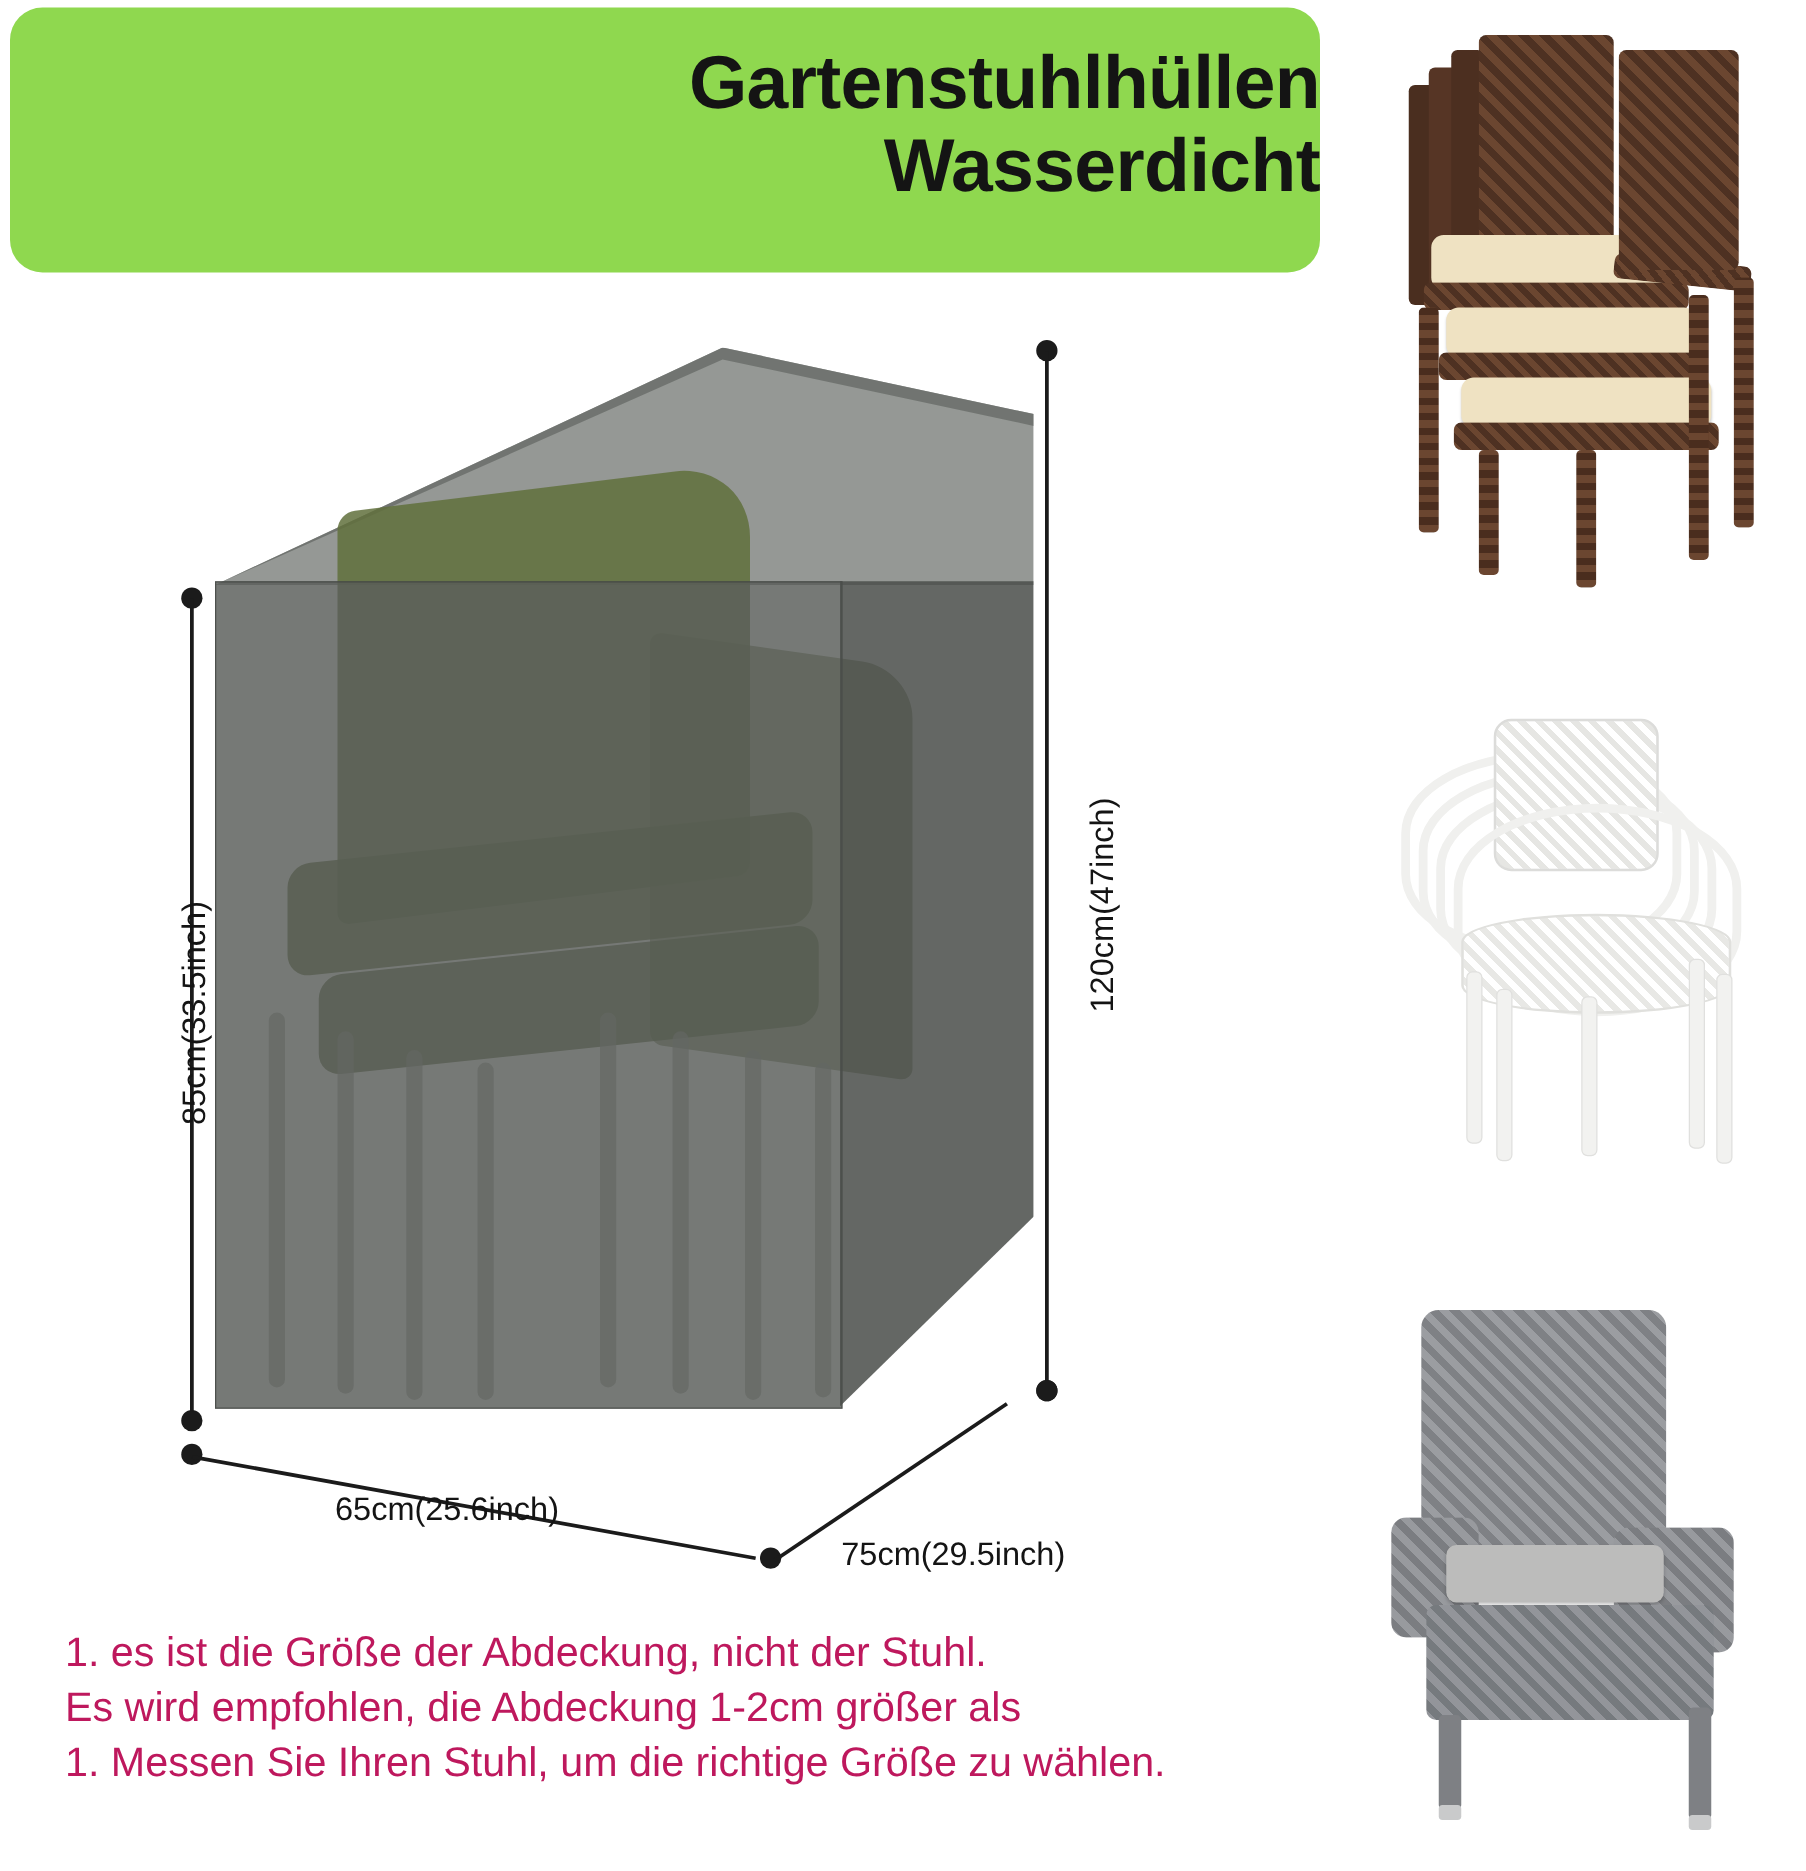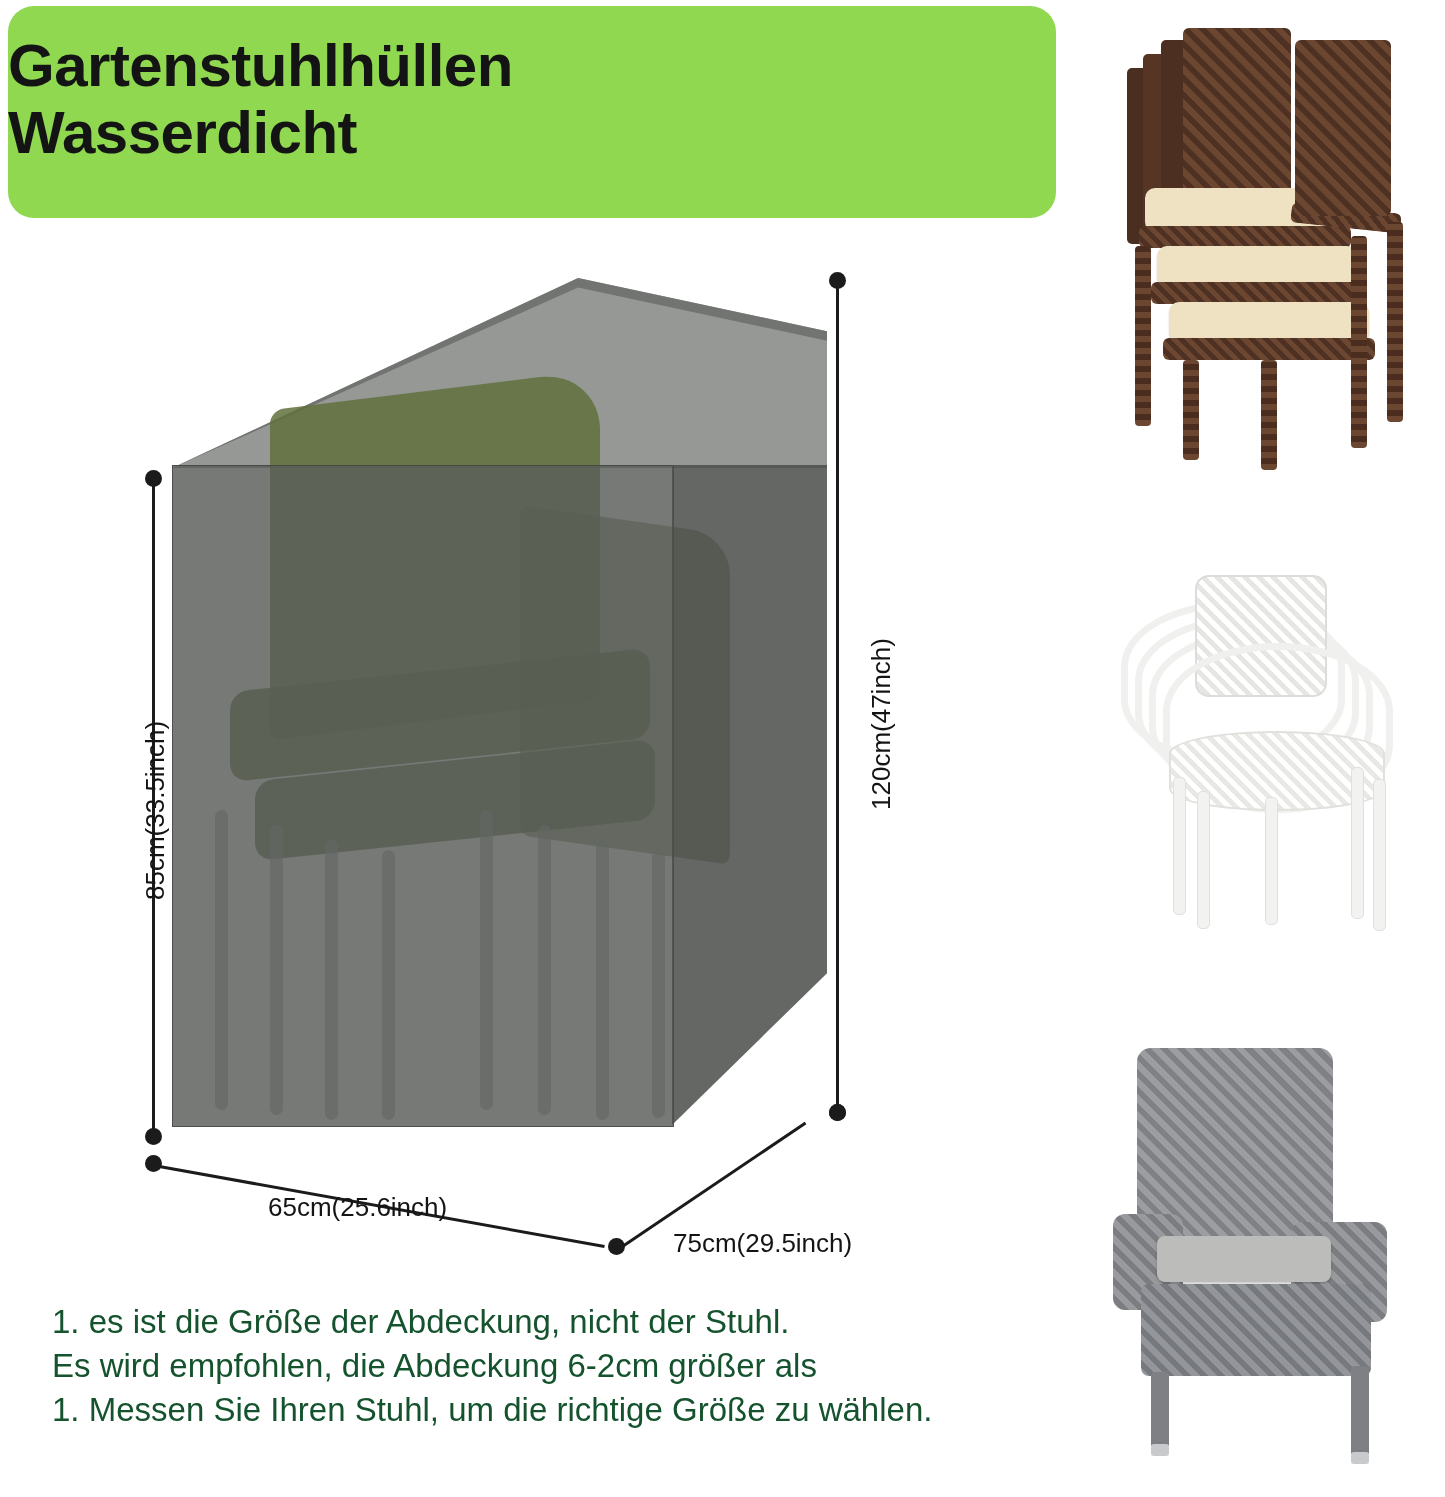--- a/index.html
+++ b/index.html
@@ -23,21 +23,21 @@
     width: 1048px;
     height: 212px;
     background: #8fd84f;
     border-radius: 26px;
   }
   .title-text {
     position: absolute;
     left: 0;
     top: 26px;
     width: 1048px;
-    text-align: left;
+    text-align: right;
     font-size: 60px;
     font-weight: bold;
     line-height: 1.12;
     color: #141414;
     letter-spacing: -0.5px;
   }
 
   
   .product-area {
     position: absolute;
@@ -213,21 +213,21 @@
   .p3-foot { position:absolute; width:18px; height:12px; background:#c9cacb; border-radius:3px; }
 
   
   .notes {
     position: absolute;
     left: 52px;
     top: 1300px;
     width: 1110px;
     font-size: 33px;
     line-height: 1.34;
-    color: #14532d;
+    color: #be185d;
   }
   .notes p { margin: 0; }
 </style>
 </head>
 <body>
 
 <div class="title-badge">
   <div class="title-text">
     <div>Gartenstuhlhüllen</div>
     <div>Wasserdicht</div>
@@ -322,15 +322,15 @@
   <div class="p3-cush" style="left:92px; top:236px; width:174px; height:46px;"></div>
   <div class="p3-base" style="left:76px; top:284px; width:230px; height:92px;"></div>
   <div class="p3-leg" style="left:86px;  top:372px; height:76px;"></div>
   <div class="p3-leg" style="left:286px; top:366px; height:90px;"></div>
   <div class="p3-foot" style="left:86px;  top:444px;"></div>
   <div class="p3-foot" style="left:286px; top:452px;"></div>
 </div>
 
 <div class="notes">
   <p>1. es ist die Größe der Abdeckung, nicht der Stuhl.</p>
-  <p>Es wird empfohlen, die Abdeckung 6-2cm größer als</p>
+  <p>Es wird empfohlen, die Abdeckung 1-2cm größer als</p>
   <p>1. Messen Sie Ihren Stuhl, um die richtige Größe zu wählen.</p>
 </div>
 
 </body></html>

